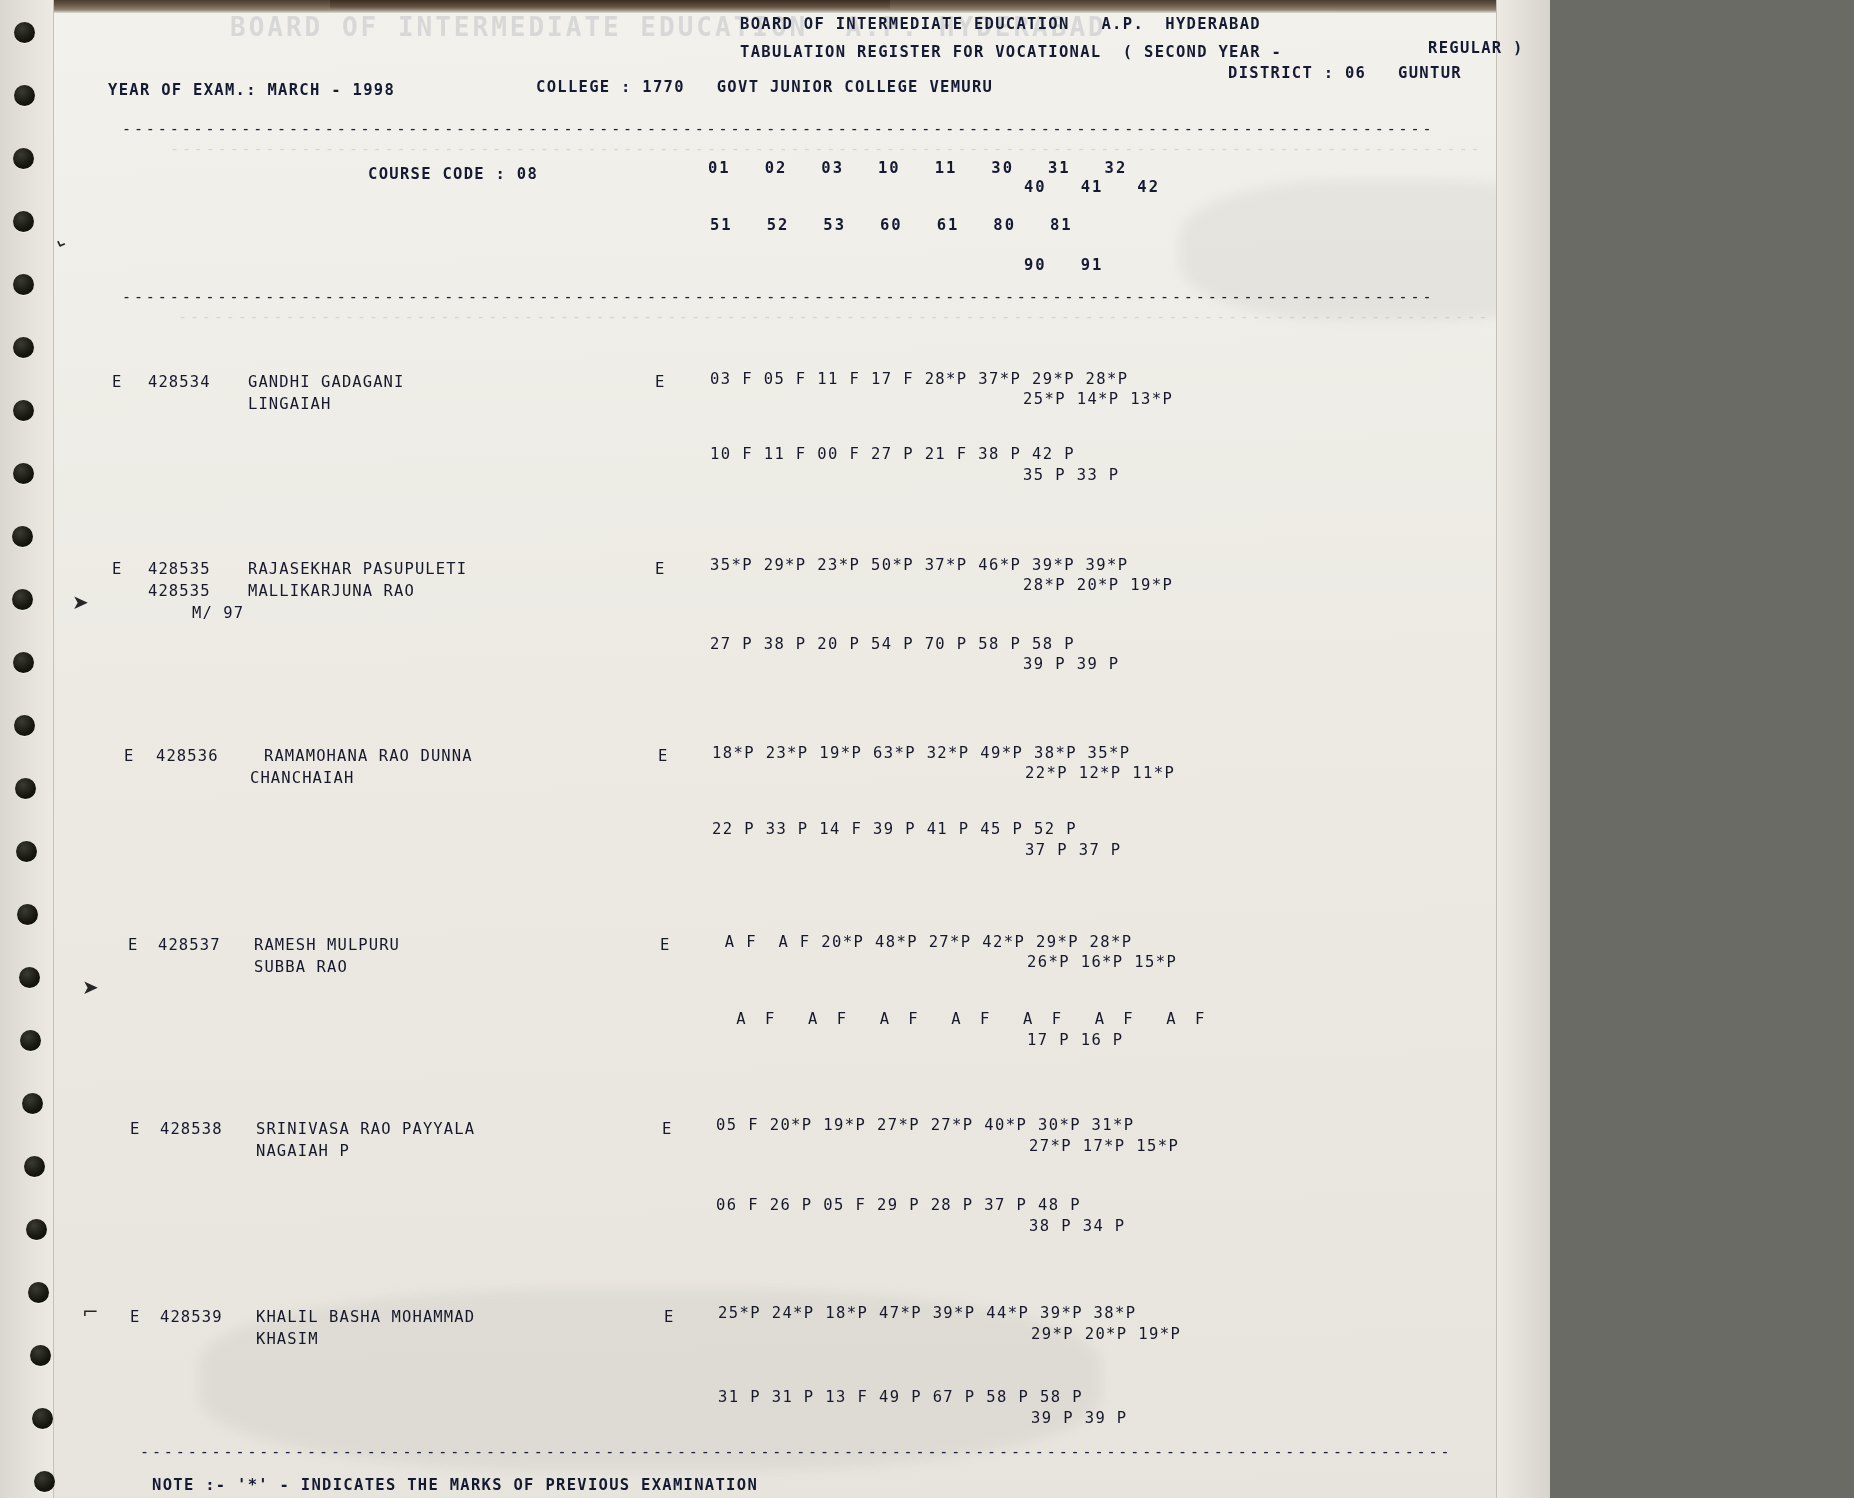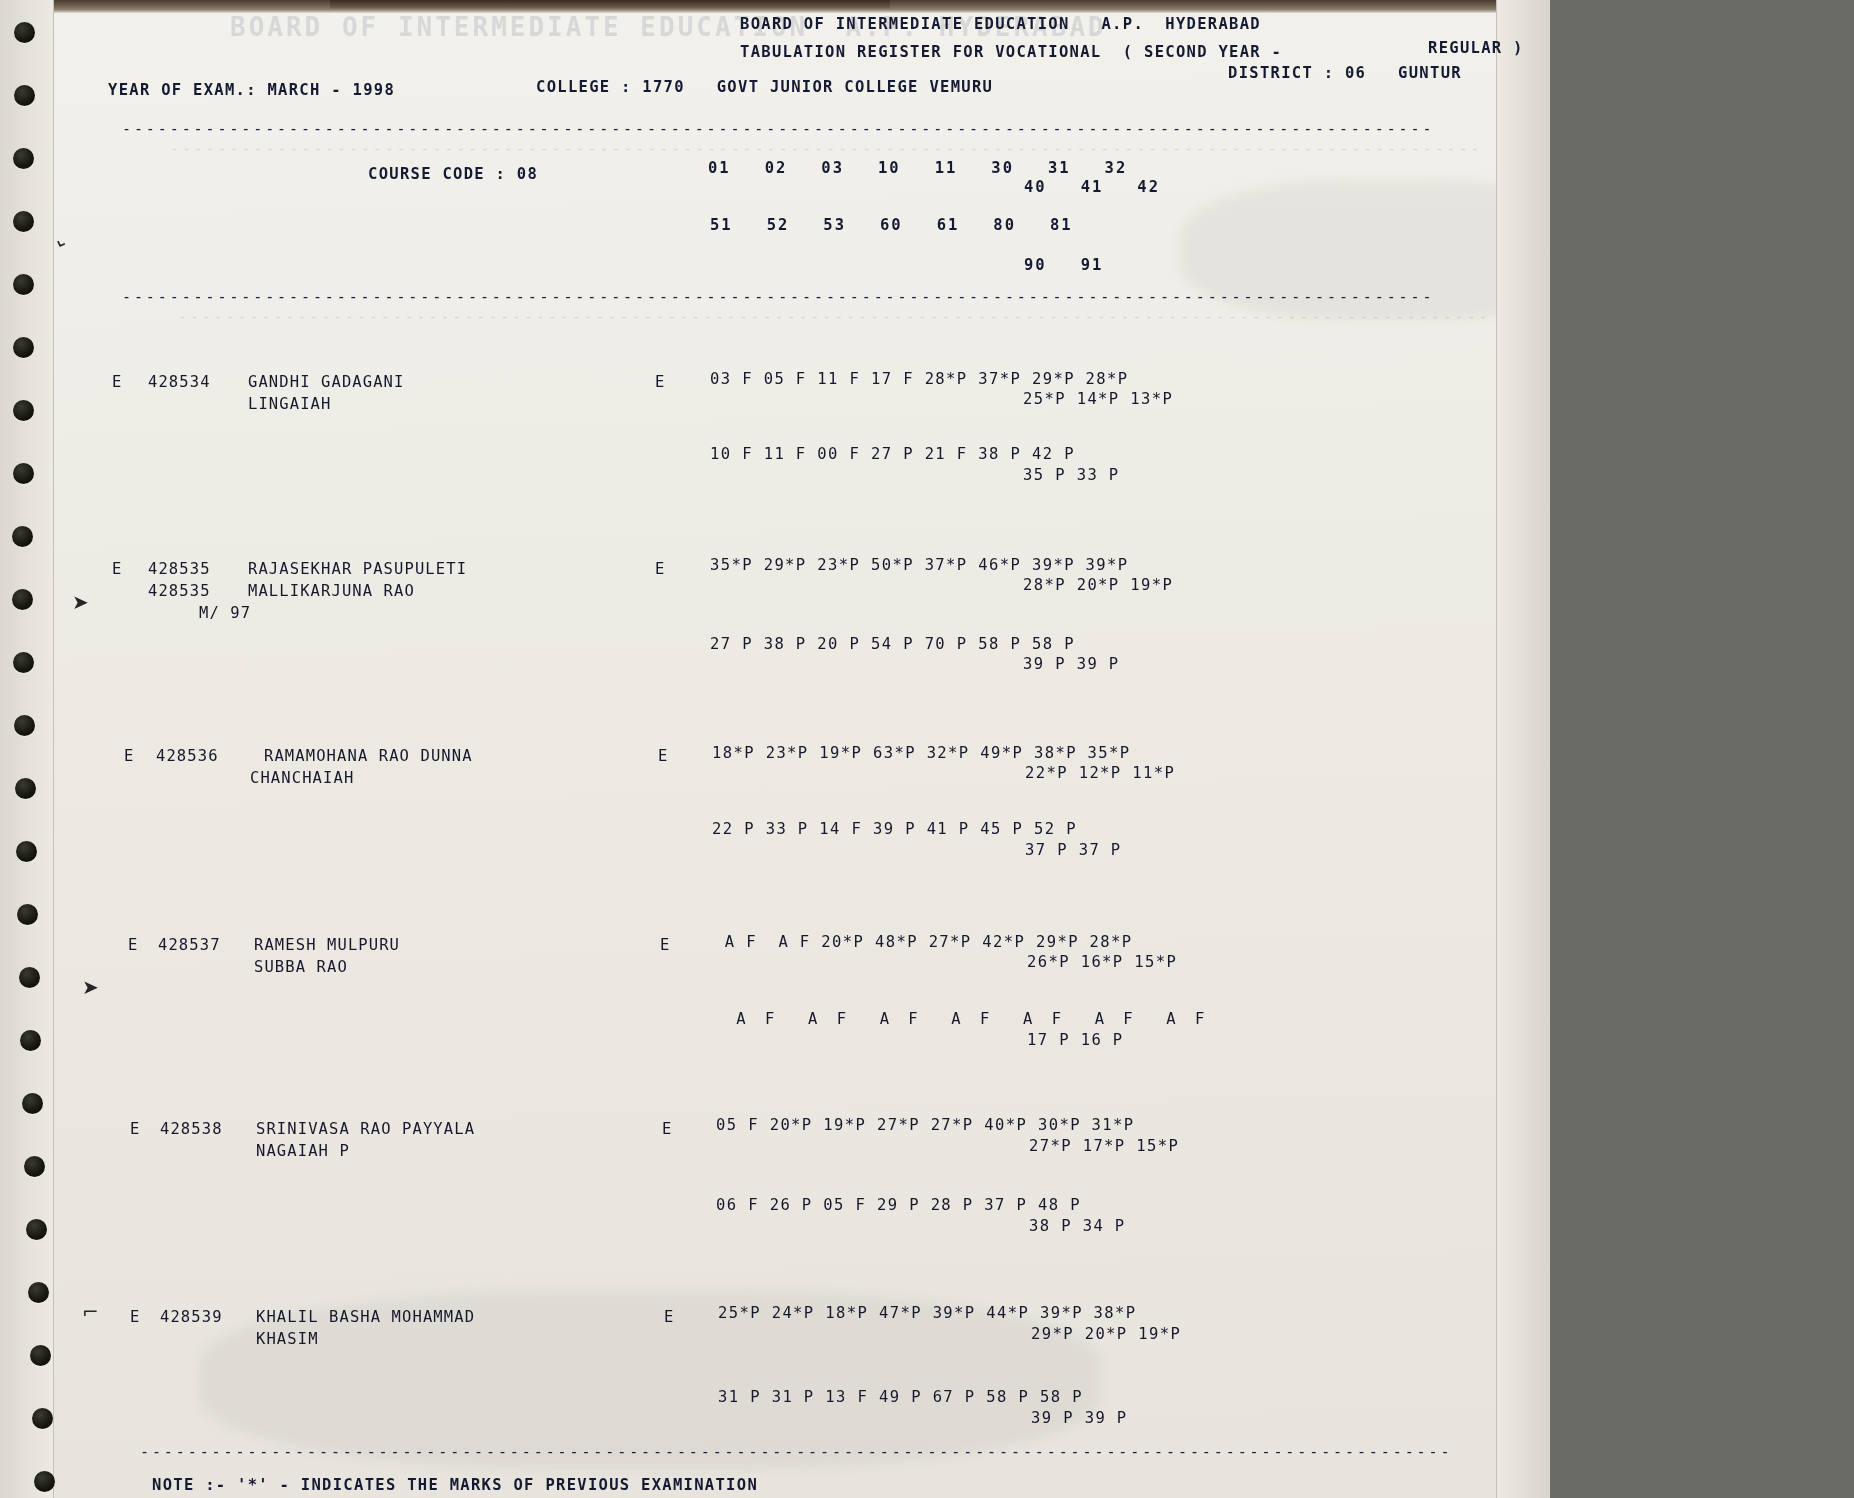--- a/index.html
+++ b/index.html
@@ -208,21 +208,21 @@
   <div class="txt" style="left:710px;top:447px;letter-spacing:1.4px;">10 F 11 F 00 F 27 P 21 F 38 P 42 P</div>
   <div class="txt" style="left:1023px;top:468px;letter-spacing:1.4px;">35 P 33 P</div>
   <div class="txt" style="left:1712px;top:352px;">354</div>
   <div class="txt" style="left:1775px;top:352px;">F</div>
 
   <div class="txt" style="left:112px;top:562px;">E</div>
   <div class="txt" style="left:148px;top:562px;">428535</div>
   <div class="txt" style="left:148px;top:584px;">428535</div>
   <div class="txt" style="left:248px;top:562px;">RAJASEKHAR PASUPULETI</div>
   <div class="txt" style="left:248px;top:584px;">MALLIKARJUNA RAO</div>
-  <div class="txt" style="left:192px;top:606px;margin-left:7px;">M/ 97</div>
+  <div class="txt" style="left:192px;top:606px;">M/ 97</div>
   <div class="txt" style="left:655px;top:562px;">E</div>
   <div class="txt" style="left:710px;top:558px;letter-spacing:1.4px;">35*P 29*P 23*P 50*P 37*P 46*P 39*P 39*P</div>
   <div class="txt" style="left:1023px;top:578px;letter-spacing:1.4px;">28*P 20*P 19*P</div>
   <div class="txt" style="left:710px;top:637px;letter-spacing:1.4px;">27 P 38 P 20 P 54 P 70 P 58 P 58 P</div>
   <div class="txt" style="left:1023px;top:657px;letter-spacing:1.4px;">39 P 39 P</div>
   <div class="txt" style="left:1712px;top:540px;">768</div>
   <div class="txt" style="left:1780px;top:540px;">1</div>
 
   <div class="handwrite" style="left:1640px;top:583px;">VB 38483</div>
 

